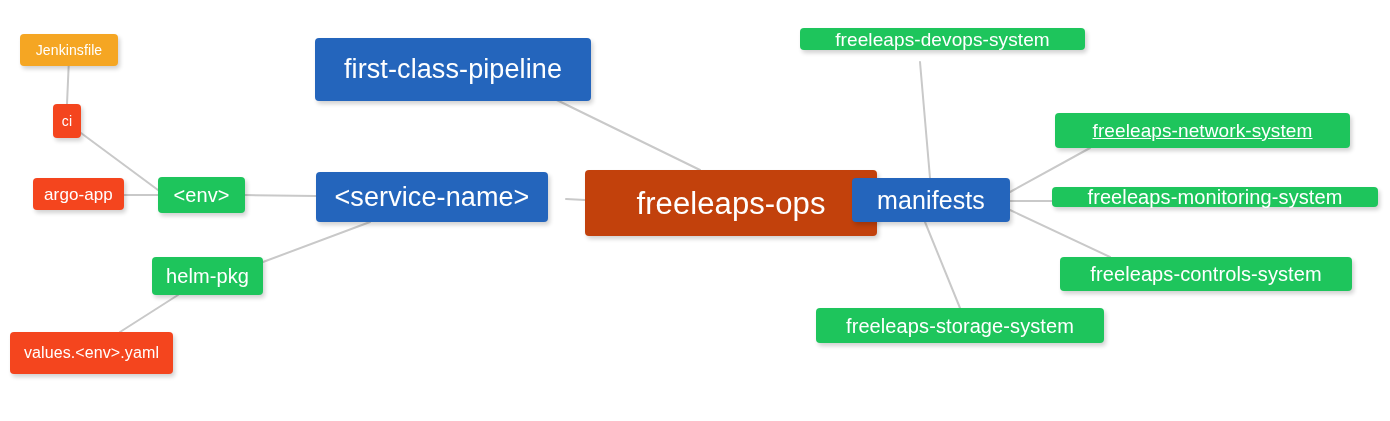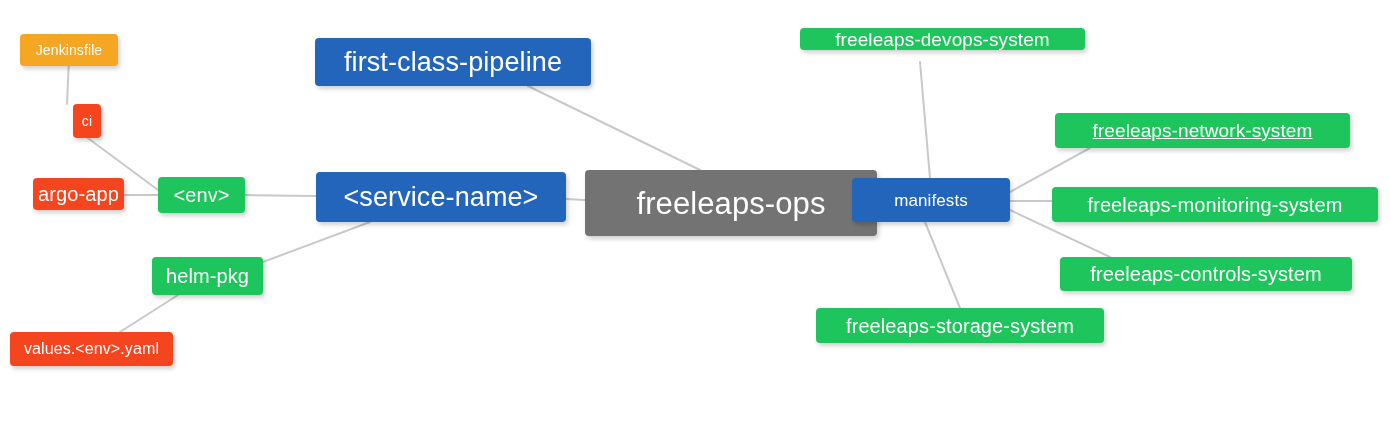--- a/index.html
+++ b/index.html
@@ -68,54 +68,54 @@
       <line x1="930" y1="178" x2="920" y2="62" stroke="#c9c9c9" stroke-width="2" stroke-linecap="round"></line>
       <line x1="1010" y1="192" x2="1090" y2="148" stroke="#c9c9c9" stroke-width="2" stroke-linecap="round"></line>
       <line x1="1010" y1="201" x2="1052" y2="201" stroke="#c9c9c9" stroke-width="2" stroke-linecap="round"></line>
       <line x1="1010" y1="210" x2="1110" y2="257" stroke="#c9c9c9" stroke-width="2" stroke-linecap="round"></line>
       <line x1="925" y1="222" x2="960" y2="308" stroke="#c9c9c9" stroke-width="2" stroke-linecap="round"></line>
     </svg>
   <div id="node-layer">
       <div class="node c-orange" style="left: 20px; top: 26px; width: 98px; height: 32px; background: rgb(245, 166, 35);">
         <span class="node-label" style="font-size: 14px;">Jenkinsfile</span>
       </div>
-      <div class="node c-red" style="left: 53px; top: 104px; width: 28px; height: 34px; background: rgb(244, 69, 30); margin-left: 20px;">
+      <div class="node c-red" style="left: 53px; top: 104px; width: 28px; height: 34px; background: rgb(244, 69, 30);">
         <span class="node-label" style="font-size: 14px;">ci</span>
       </div>
       <div class="node c-red" style="left: 33px; top: 178px; width: 91px; height: 32px; background: rgb(244, 69, 30);">
-        <span class="node-label" style="font-size: 20px;">argo-app</span>
+        <span class="node-label" style="font-size: 17px;">argo-app</span>
       </div>
       <div class="node c-green" style="left: 158px; top: 177px; width: 87px; height: 36px; background: rgb(30, 197, 92);">
         <span class="node-label" style="font-size: 20px;">&lt;env&gt;</span>
       </div>
       <div class="node c-green" style="left: 152px; top: 257px; width: 111px; height: 38px; background: rgb(30, 197, 92);">
         <span class="node-label" style="font-size: 20px;">helm-pkg</span>
       </div>
-      <div class="node c-red" style="left: 10px; top: 332px; width: 163px; height: 34px; background: rgb(244, 69, 30);">
+      <div class="node c-red" style="left: 10px; top: 332px; width: 163px; height: 42px; background: rgb(244, 69, 30);">
         <span class="node-label" style="font-size: 16px;">values.&lt;env&gt;.yaml</span>
       </div>
-      <div class="node c-blue" style="left: 315px; top: 38px; width: 276px; height: 48px; background: rgb(36, 101, 188); justify-content: center;">
+      <div class="node c-blue" style="left: 315px; top: 38px; width: 276px; height: 63px; background: rgb(36, 101, 188); justify-content: center;">
         <span class="node-label" style="font-size: 27px;">first-class-pipeline</span>
       </div>
-      <div class="node c-blue" style="left: 316px; top: 172px; width: 250px; height: 50px; background: rgb(36, 101, 188);">
+      <div class="node c-blue" style="left: 316px; top: 172px; width: 232px; height: 50px; background: rgb(36, 101, 188);">
         <span class="node-label" style="font-size: 27px;">&lt;service-name&gt;</span>
       </div>
-      <div class="node c-dark" style="left: 585px; top: 170px; width: 292px; height: 66px; background: #737373;">
+      <div class="node c-dark" style="left: 585px; top: 170px; width: 292px; height: 66px; background: #c2410c;">
         <span class="node-label" style="font-size: 31px;">freeleaps-ops</span>
       </div>
       <div class="node c-blue" style="left: 852px; top: 178px; width: 158px; height: 44px; background: rgb(36, 101, 188);">
-        <span class="node-label" style="font-size: 17px;">manifests</span>
+        <span class="node-label" style="font-size: 25px;">manifests</span>
       </div>
       <div class="node c-green" style="left: 800px; top: 28px; width: 285px; height: 22px; background: rgb(30, 197, 92);">
         <span class="node-label" style="font-size: 19px;">freeleaps-devops-system</span>
       </div>
       <div class="node c-green" style="left: 1055px; top: 113px; width: 295px; height: 35px; background: rgb(30, 197, 92); text-decoration: underline;">
         <span class="node-label" style="font-size: 19px;">freeleaps-network-system</span>
       </div>
-      <div class="node c-green" style="left: 1052px; top: 187px; width: 326px; height: 35px; background: rgb(30, 197, 92);">
+      <div class="node c-green" style="left: 1052px; top: 187px; width: 326px; height: 20px; background: rgb(30, 197, 92);">
         <span class="node-label" style="font-size: 20px;">freeleaps-monitoring-system</span>
       </div>
       <div class="node c-green" style="left: 1060px; top: 257px; width: 292px; height: 34px; background: rgb(30, 197, 92);">
         <span class="node-label" style="font-size: 20px; text-align: center;">freeleaps-controls-system</span>
       </div>
       <div class="node c-green" style="left: 816px; top: 308px; width: 288px; height: 35px; background: rgb(30, 197, 92);">
         <span class="node-label" style="font-size: 20px;">freeleaps-storage-system</span>
       </div>
     </div>
 </div>

